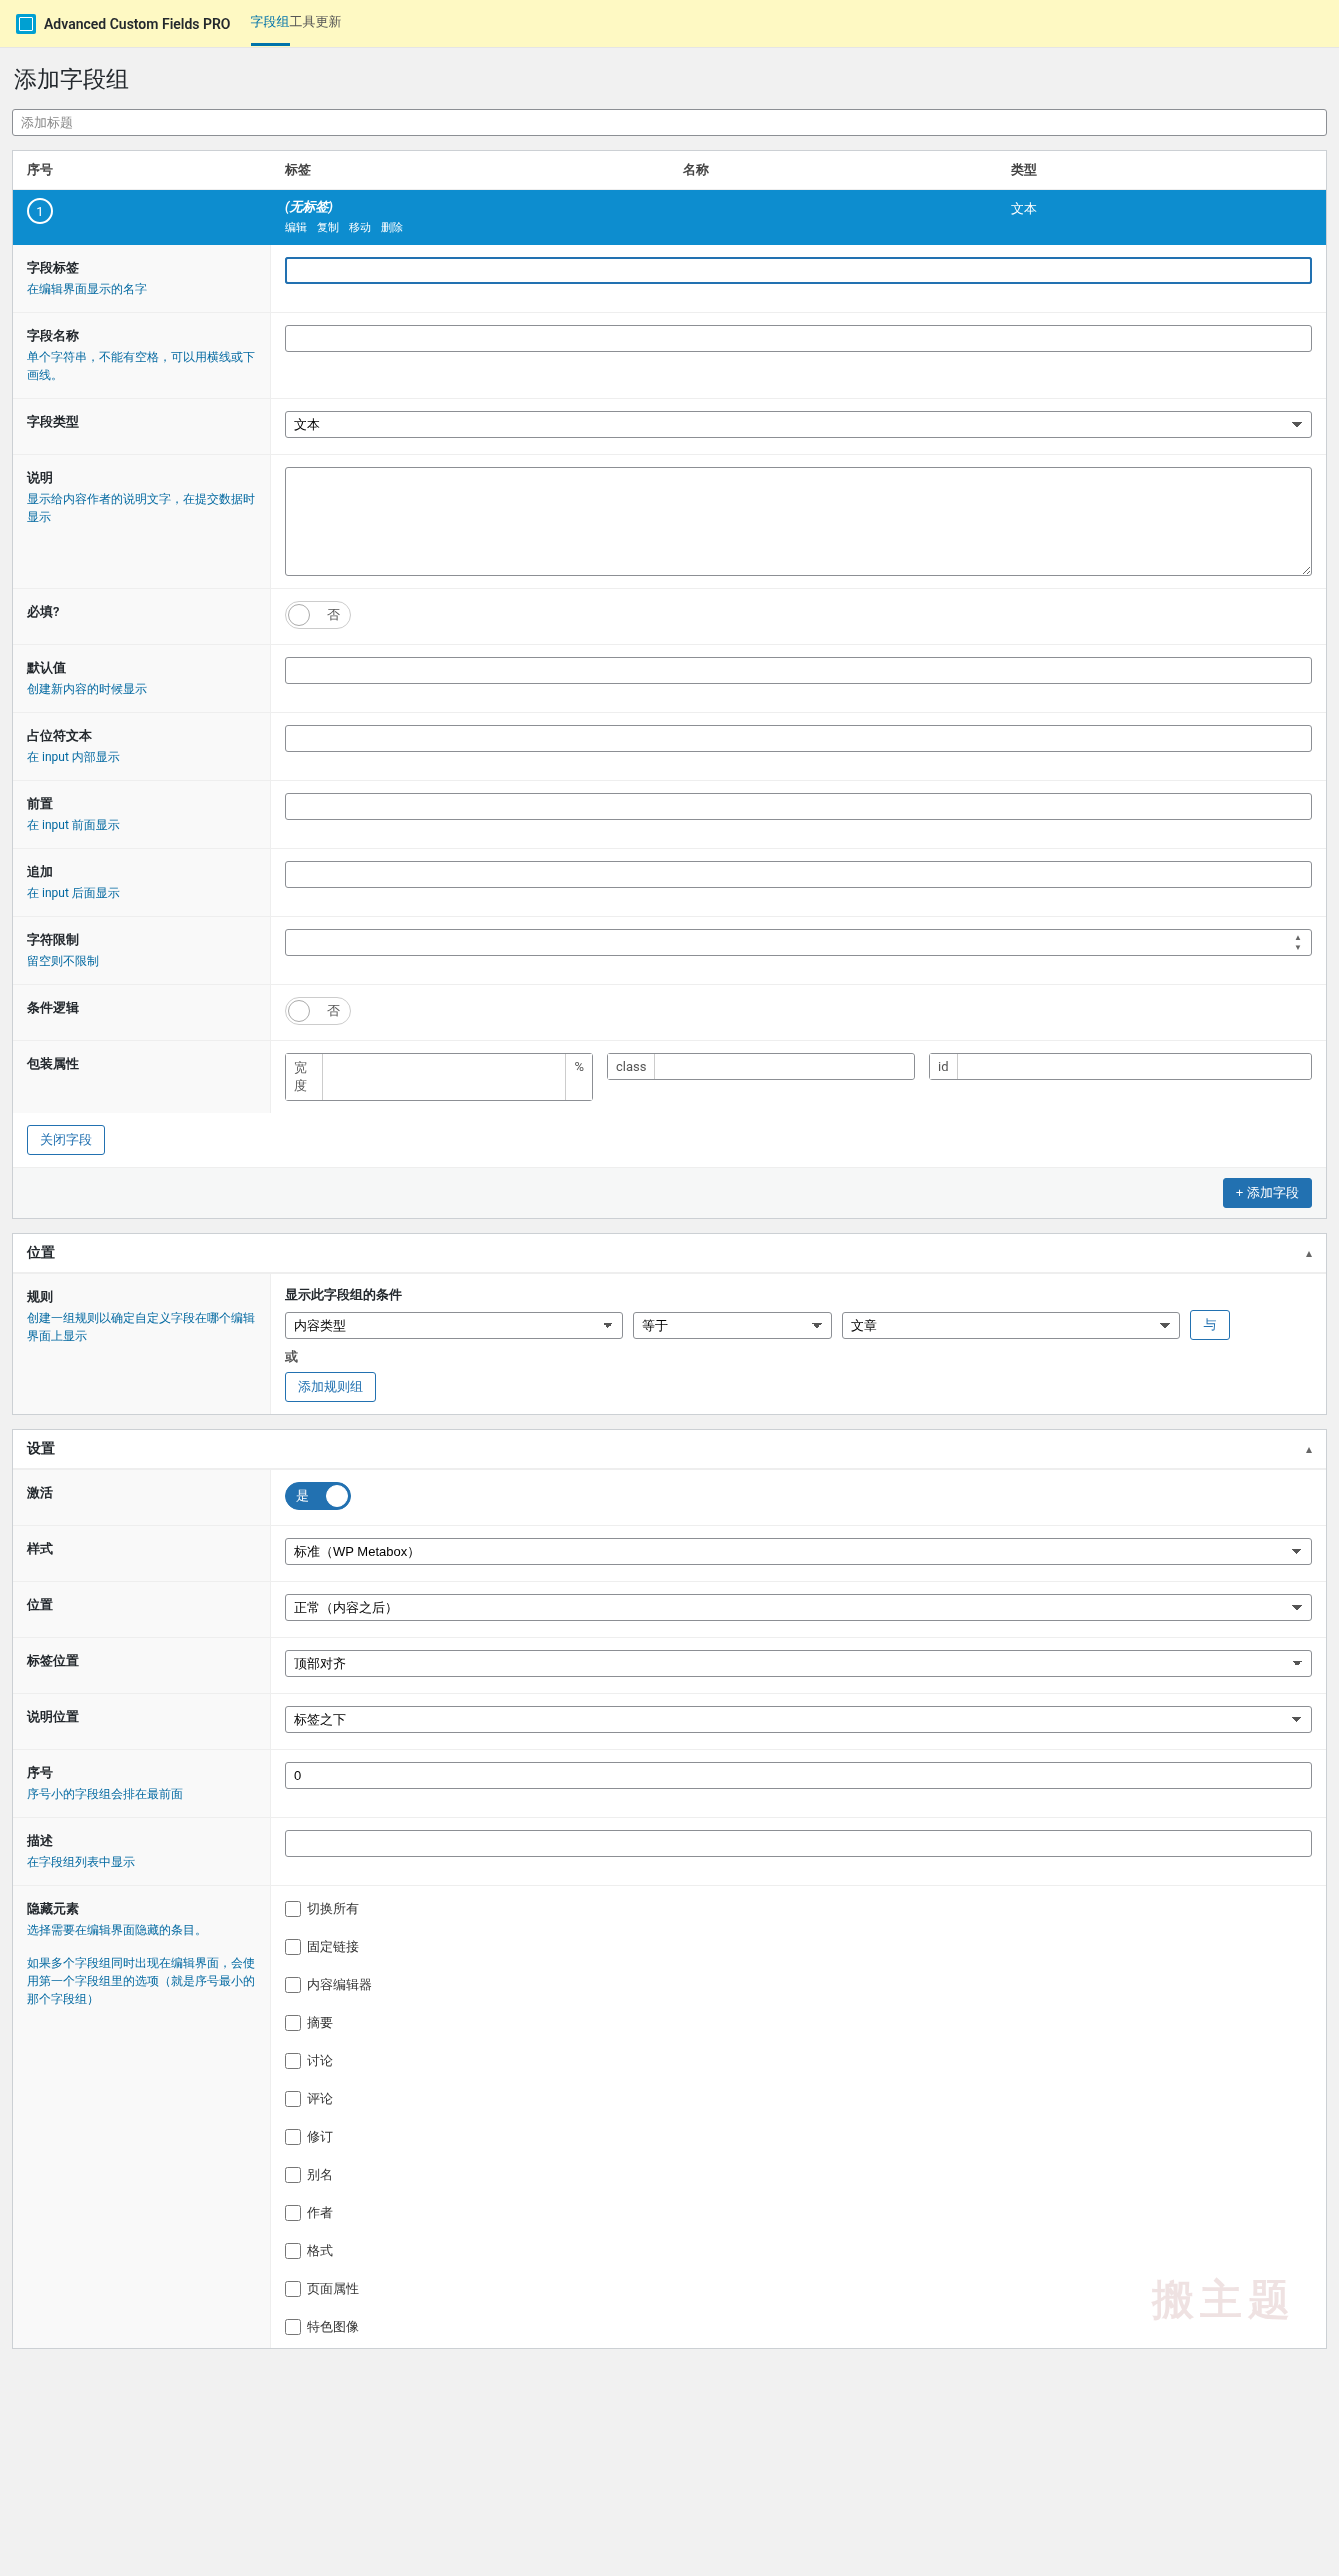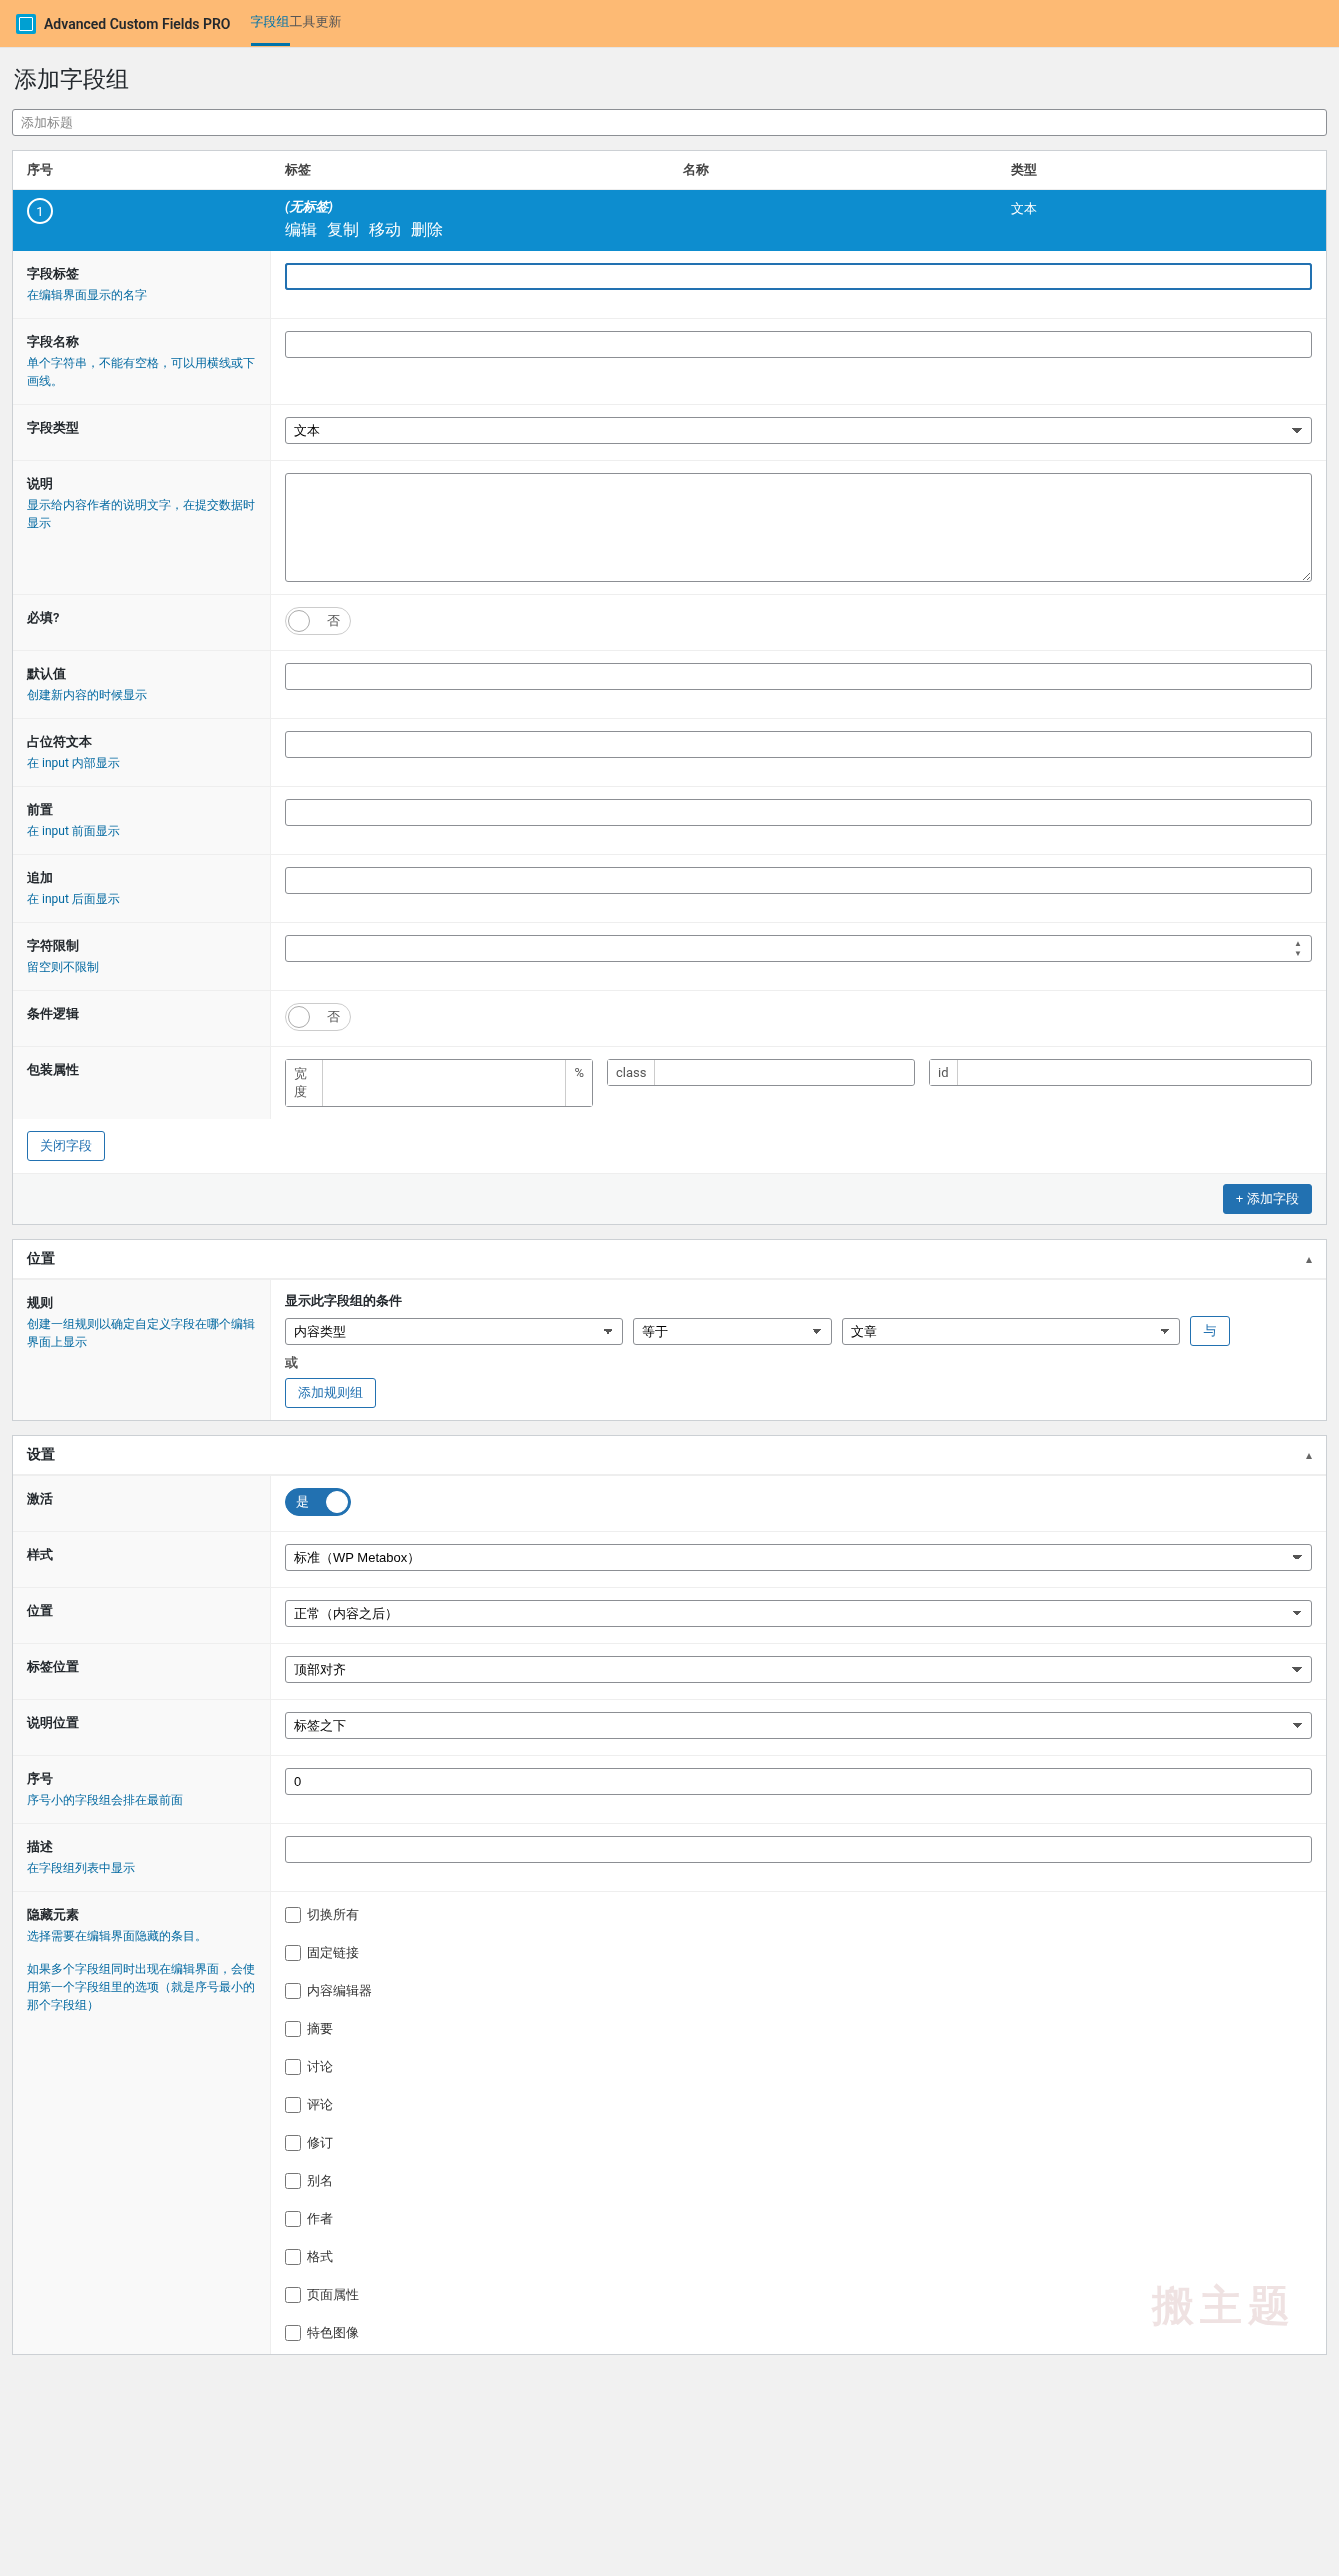--- a/index.html
+++ b/index.html
@@ -1,17 +1,17 @@
 <!DOCTYPE html>
 <html><head>
 <meta charset="utf-8">
 <style>
 * { box-sizing: border-box; margin: 0; padding: 0; }
 body { font-family: -apple-system, BlinkMacSystemFont, "Segoe UI", Roboto, sans-serif; font-size: 13px; color: #23282d; background: #f1f1f1; }
-.topbar { background: #fdba74; border-bottom: 1px solid #e5e5e5; padding: 0 16px; display: flex; align-items: center; height: 48px; gap: 20px; }
+.topbar { background: #fef9c3; border-bottom: 1px solid #e5e5e5; padding: 0 16px; display: flex; align-items: center; height: 48px; gap: 20px; }
 .logo { display: flex; align-items: center; gap: 8px; font-weight: 600; font-size: 14px; }
 .logo-icon { width: 20px; height: 20px; background: #00a0d2; border-radius: 2px; display: inline-block; position: relative; }
 .logo-icon::after { content:""; position:absolute; inset:3px; border:1px solid #fff; border-radius:1px;}
 .tabs { display: flex; }
 .tab { padding: 12px 0; color: #555; cursor: pointer; border-bottom: 3px solid transparent; }
 .tab.active { color: #0073aa; border-bottom-color: #0073aa; font-weight: 500; }
 .page { padding: 12px; }
 h1.page-title { font-size: 23px; font-weight: 400; margin: 4px 0 14px 2px; color: #23282d; }
 .title-input { width: 100%; padding: 8px 12px; font-size: 20px; border: 1px solid #ddd; border-radius: 3px; background: #fff; }
 .title-input::placeholder { color: #888; }
@@ -21,21 +21,21 @@
 .collapse { color: #666; font-size: 12px; cursor: pointer; }
 .table-head { display: flex; padding: 10px 14px; border-bottom: 1px solid #eee; font-weight: 600; color: #444; font-size:13px;}
 .col-order { width: 258px; }
 .col-label { width: 398px; }
 .col-name { width: 328px; }
 .col-type { flex: 1; }
 .field-row { display: flex; background: #0d8dcf; color: #fff; padding: 6px 14px 10px; align-items: flex-start; }
 .order-circle { width: 26px; height: 26px; border: 2px solid #fff; border-radius: 50%; display: flex; align-items: center; justify-content: center; font-size: 13px; margin-top:2px;}
 .field-row .col-label { font-weight: 600; padding-top: 2px; }
 .field-row .col-label .untitled { font-style: italic; }
-.field-actions { display:flex; gap:10px; margin-top:4px; font-size:16px; font-weight:400;font-family:Liberation Mono, monospace;}
+.field-actions { display:flex; gap:10px; margin-top:4px; font-size:11px; font-weight:400;font-family:Liberation Mono, monospace;}
 .field-actions span { cursor:pointer; }
 .field-row .col-type { padding-top: 4px; }
 .settings-body { padding: 0; }
 .setting-row { display: flex; border-top: 1px solid #eee; min-height: 56px;}
 .setting-row:first-child { border-top:none;}
 .setting-label { width: 258px; padding: 14px 14px; background: #f9f9f9; border-right: 1px solid #eee; }
 .setting-label .lbl { font-weight: 600; display: block; margin-bottom: 3px; font-size:13px;}
 .setting-label .desc { color: #0369a1; font-size: 12px; line-height: 1.5; }
 .setting-value { flex: 1; padding: 12px 14px; display:flex; align-items:flex-start; }
 .setting-value.column-inputs{ gap:14px; }

